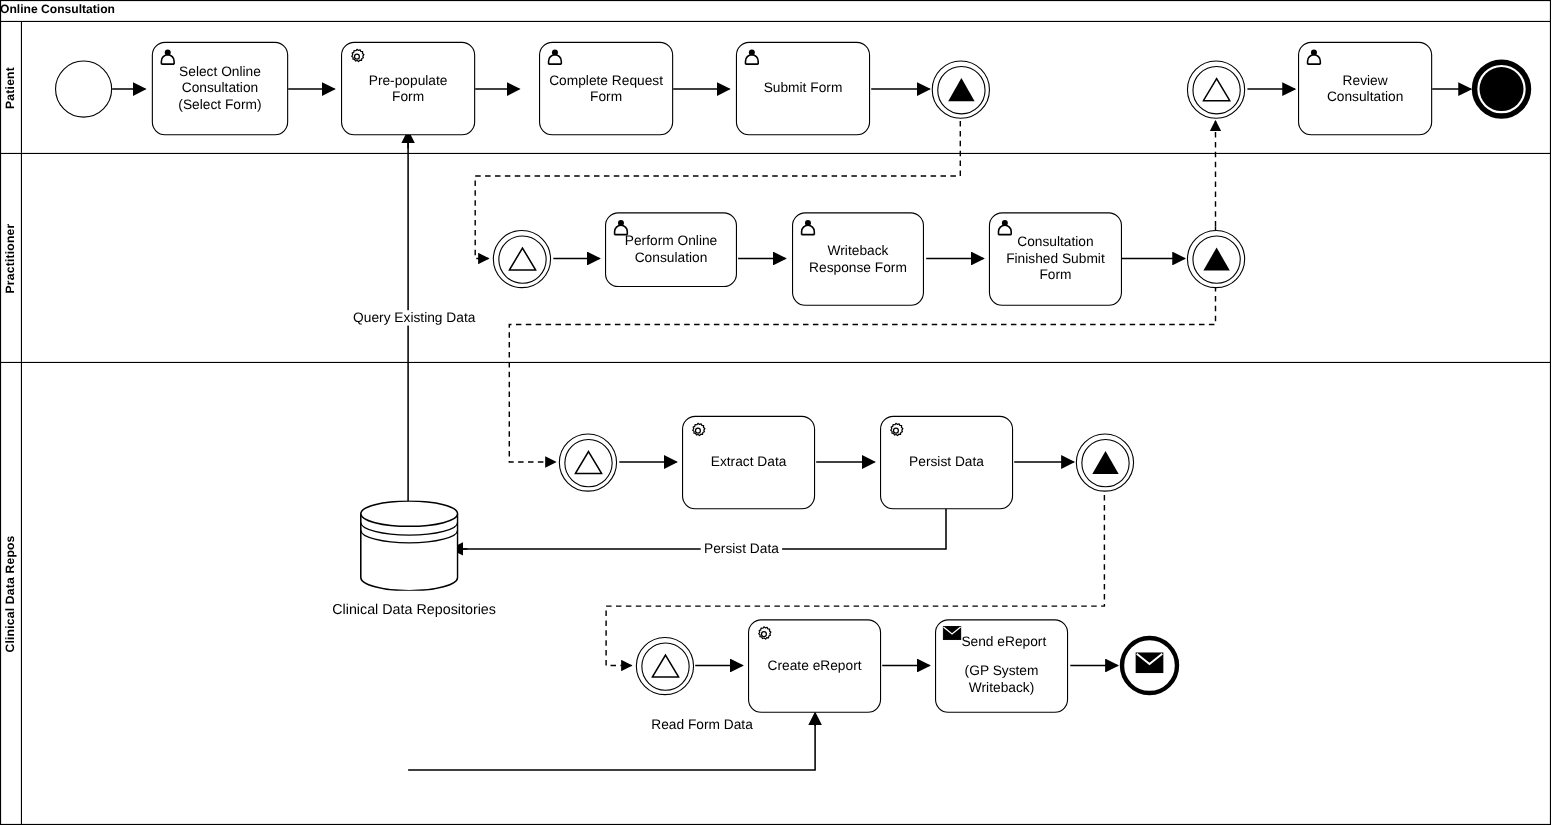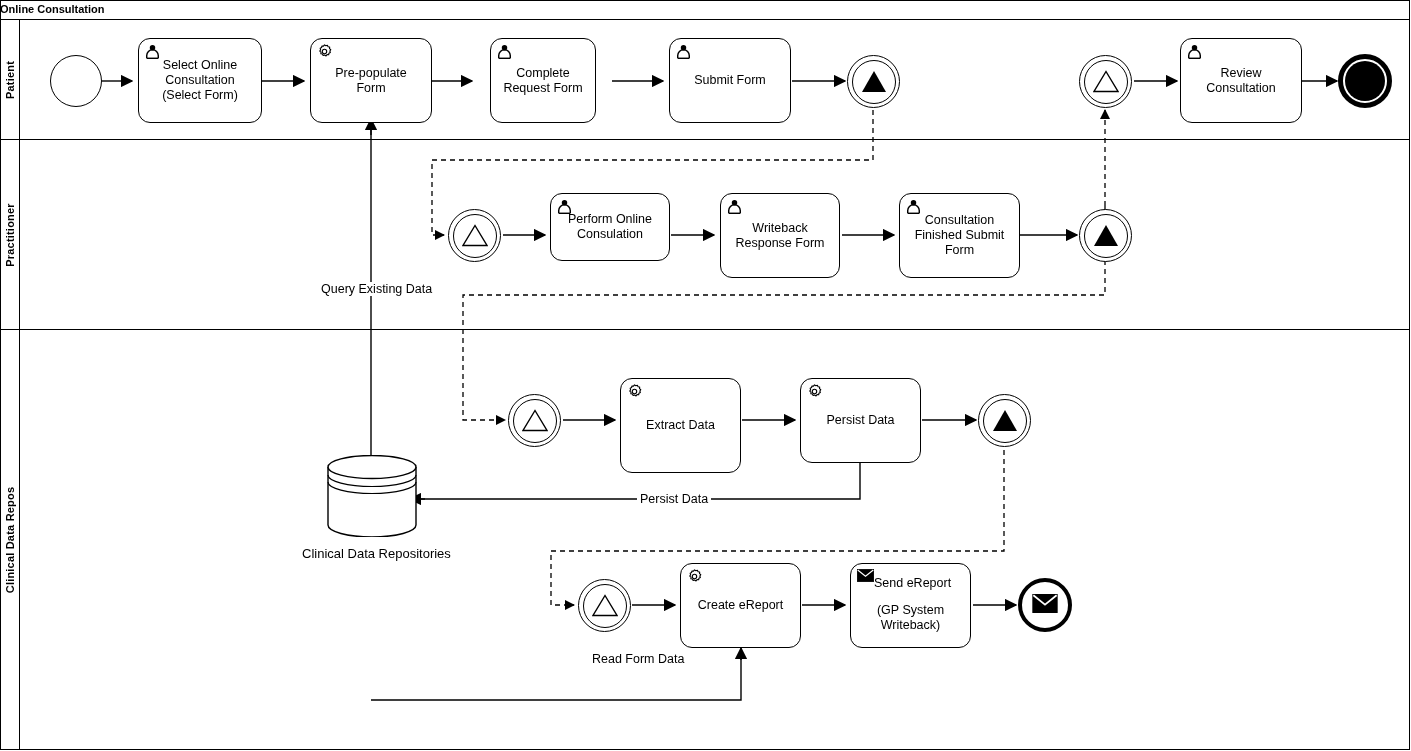--- a/index.html
+++ b/index.html
@@ -142,21 +142,21 @@
     <span class="ticon">
       <svg viewBox="0 0 20 20" width="17" height="17">
           <circle cx="10" cy="5.6" r="3.2" fill="#000"></circle>
       <path d="M3.2 18 v-3.2 a6.8 6.8 0 0 1 13.6 0 V18" fill="none" stroke="#000" stroke-width="1.7"></path>
       <path d="M3.2 18 h13.6" stroke="#000" stroke-width="1.7" fill="none"></path>
         </svg>
     </span>
     <span class="tlabel">Select Online Consultation (Select Form)</span>
   </div>
 
-  <div class="task" style="left:490px;top:38px;width:106px;height:85px;">
+  <div class="task" style="left:490px;top:38px;width:122px;height:85px;">
     <span class="ticon">
       <svg viewBox="0 0 20 20" width="17" height="17">
           <circle cx="10" cy="5.6" r="3.2" fill="#000"></circle>
       <path d="M3.2 18 v-3.2 a6.8 6.8 0 0 1 13.6 0 V18" fill="none" stroke="#000" stroke-width="1.7"></path>
       <path d="M3.2 18 h13.6" stroke="#000" stroke-width="1.7" fill="none"></path>
         </svg>
     </span>
     <span class="tlabel">Complete Request Form</span>
   </div>
 
@@ -254,21 +254,21 @@
   <div class="ev ev-dbl" style="left:508px;top:394px;width:53px;height:53px;">
     <span class="inner">
       <span class="tri-hollow">
         <svg viewBox="0 0 26 23" width="26" height="23">
             <path d="M13 1.5 L25 21.5 L1 21.5 z" fill="#fff" stroke="#000" stroke-width="1.4"></path>
           </svg>
       </span>
     </span>
   </div>
 
-  <div class="task" style="left:620px;top:378px;width:121px;height:95px;">
+  <div class="task" style="left:620px;top:378px;width:121px;height:85px;">
     <span class="ticon">
       <svg viewBox="0 0 20 20" width="17" height="17">
         <path d="M10 2.2 l1.6 1.1 1.8-.6 .8 1.7 1.9 .3 -.2 1.9 1.5 1.2 -1.1 1.6 .6 1.8 -1.7 .8 -.3 1.9 -1.9-.2 -1.2 1.5 -1.6-1.1 -1.8 .6 -.8-1.7 -1.9-.3 .2-1.9 -1.5-1.2 1.1-1.6 -.6-1.8 1.7-.8 .3-1.9 1.9 .2z" fill="#fff" stroke="#000" stroke-width="1.3" stroke-linejoin="round"></path>
         <circle cx="10" cy="10" r="2.6" fill="#fff" stroke="#000" stroke-width="1.3"></circle>
       </svg>
     </span>
     <span class="tlabel">Extract Data</span>
   </div>
 
   <div class="task" style="left:800px;top:378px;width:121px;height:85px;">

